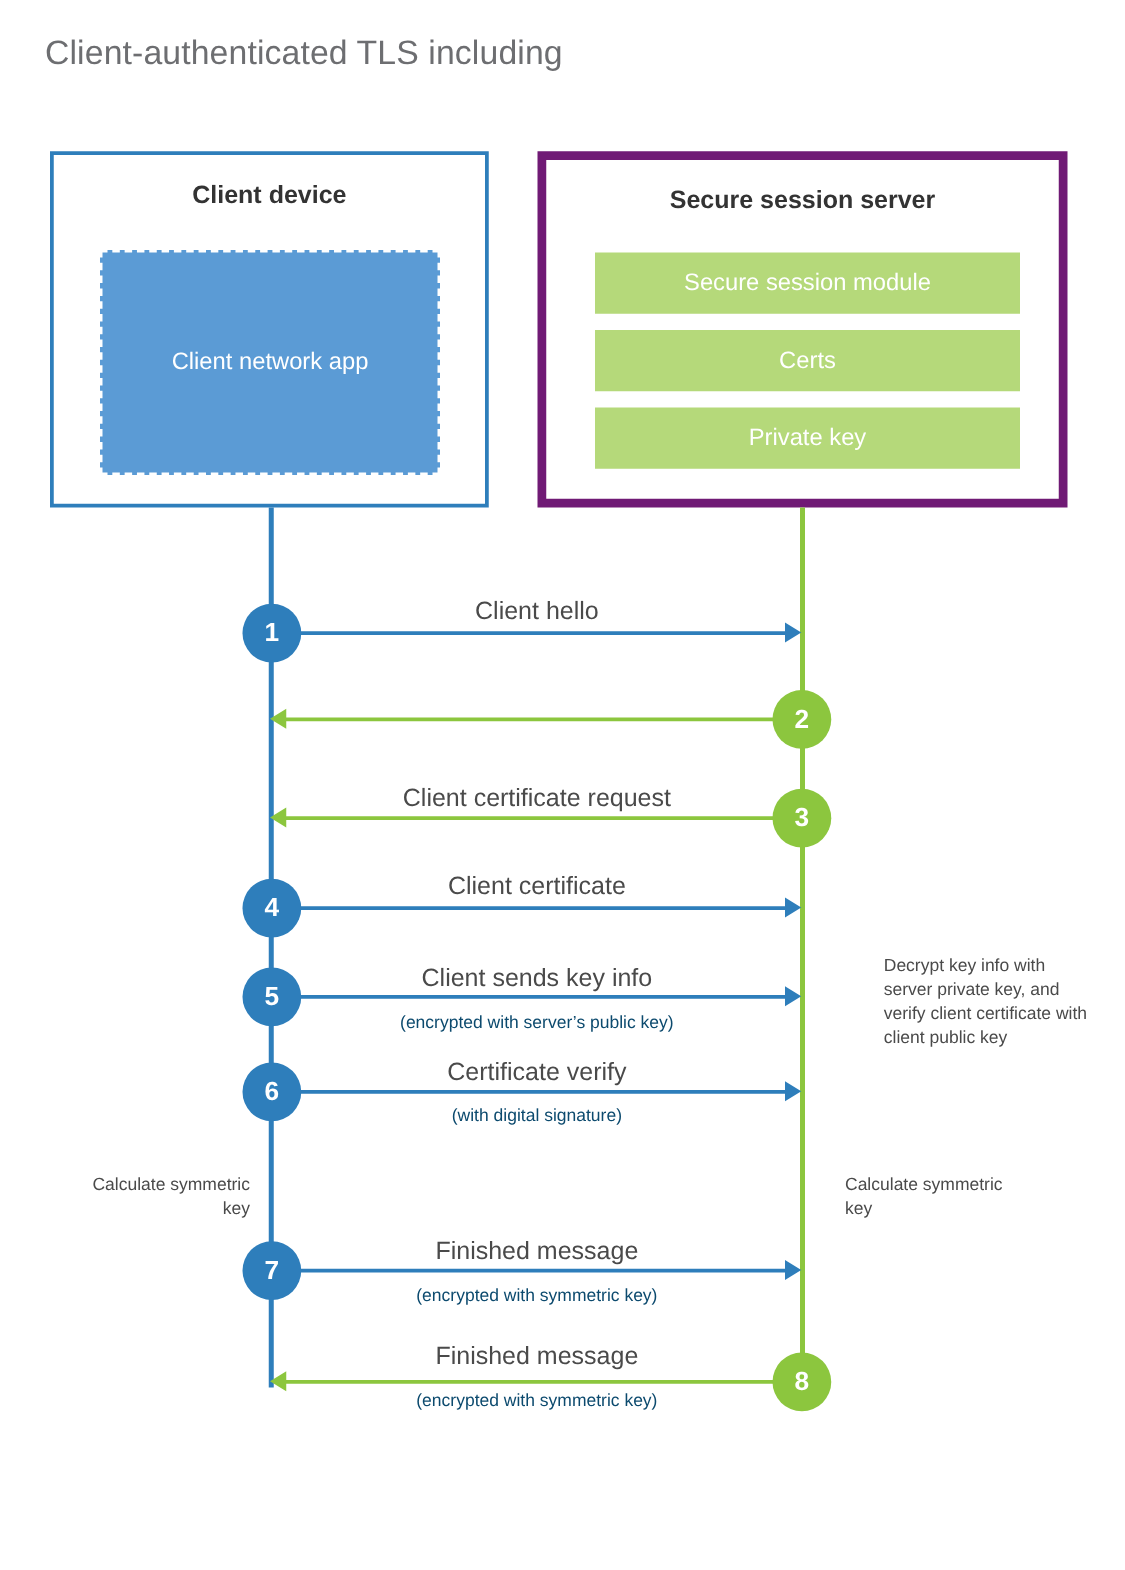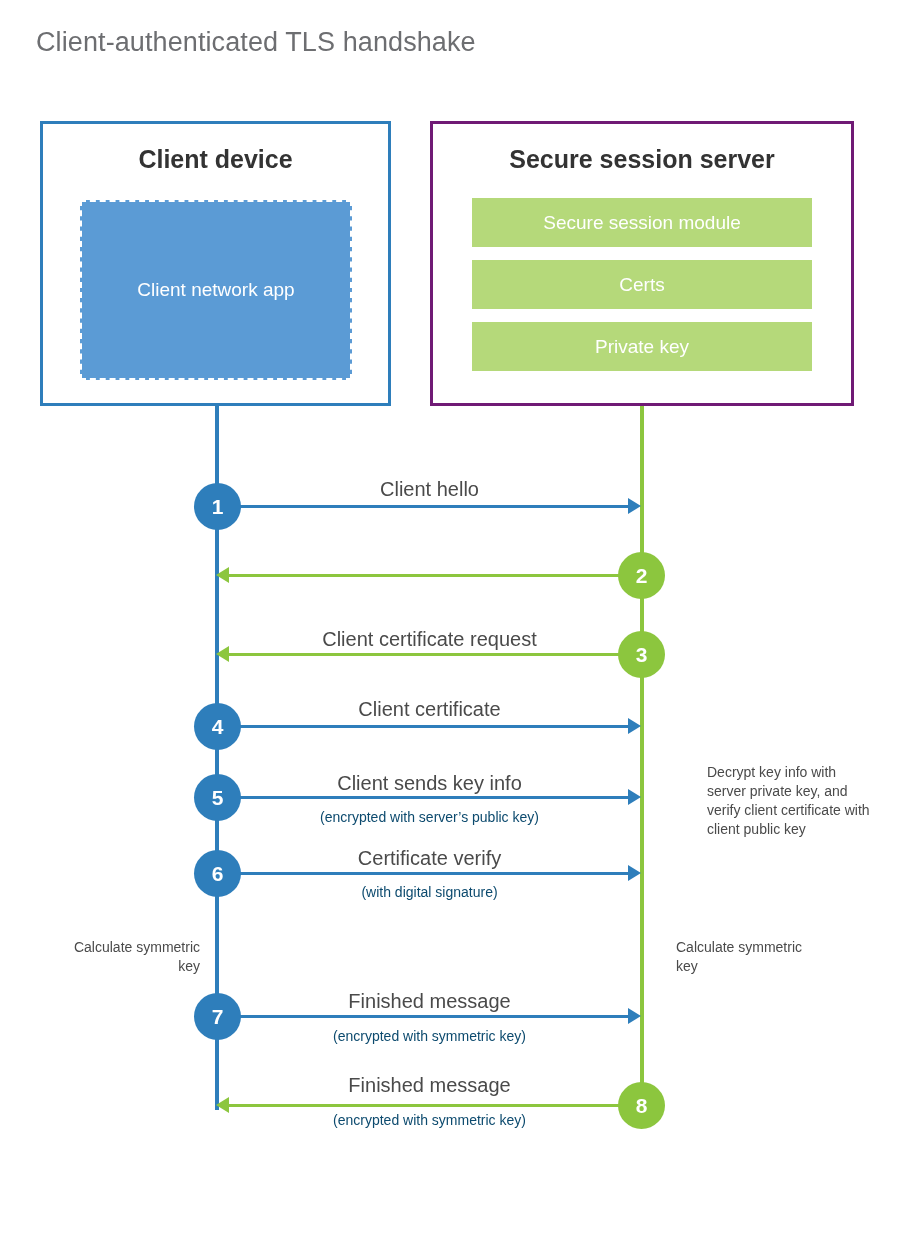--- a/index.html
+++ b/index.html
@@ -33,27 +33,27 @@
     background: #ffffff;
   }
   .party-box.client {
     left: 40px; top: 121px;
     width: 351px; height: 285px;
     border: 3px solid #2e7ebb;
   }
   .party-box.server {
     left: 430px; top: 121px;
     width: 424px; height: 285px;
-    border: 3px solid #701a75;
+    border: 7px solid #701a75;
   }
   .party-title {
     position: absolute;
     left: 0; right: 0; top: 21px;
     text-align: center;
-    font-size: 25px;
+    font-size: 20px;
     font-weight: bold;
     color: #333333;
   }
 
   
   .client-app {
     position: absolute;
     left: 37px; top: 76px;
     width: 272px; height: 180px;
     background: #5b9bd5;
@@ -149,21 +149,21 @@
     color: #4a4a4a;
   }
   .side-note.left-note  { text-align: right; }
   .side-note.right-note { text-align: left; }
 </style>
 </head>
 <body>
 
 <div id="stage">
 
-  <div class="diagram-title">Client-authenticated TLS handshake</div>
+  <div class="diagram-title">Client-authenticated TLS including</div>
 
   <div class="party-box client">
     <div class="party-title">Client device</div>
     <div class="client-app">Client network app</div>
   </div>
 
   <div class="party-box server">
     <div class="party-title">Secure session server</div>
     <div class="server-bars">
       <div class="server-bar">Secure session module</div>

